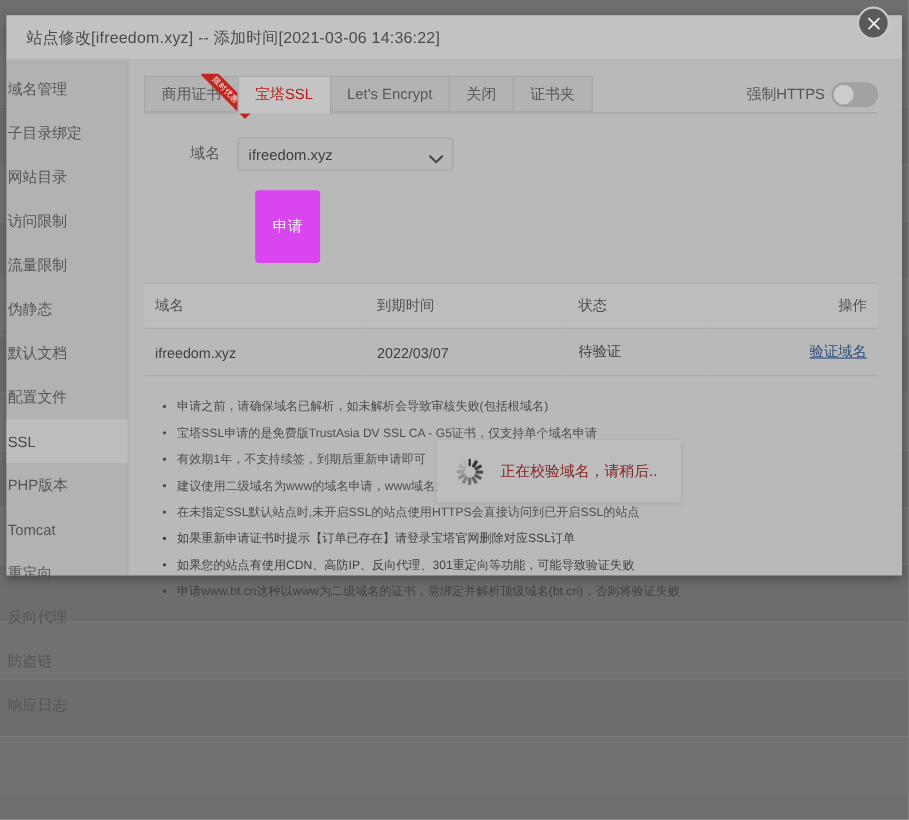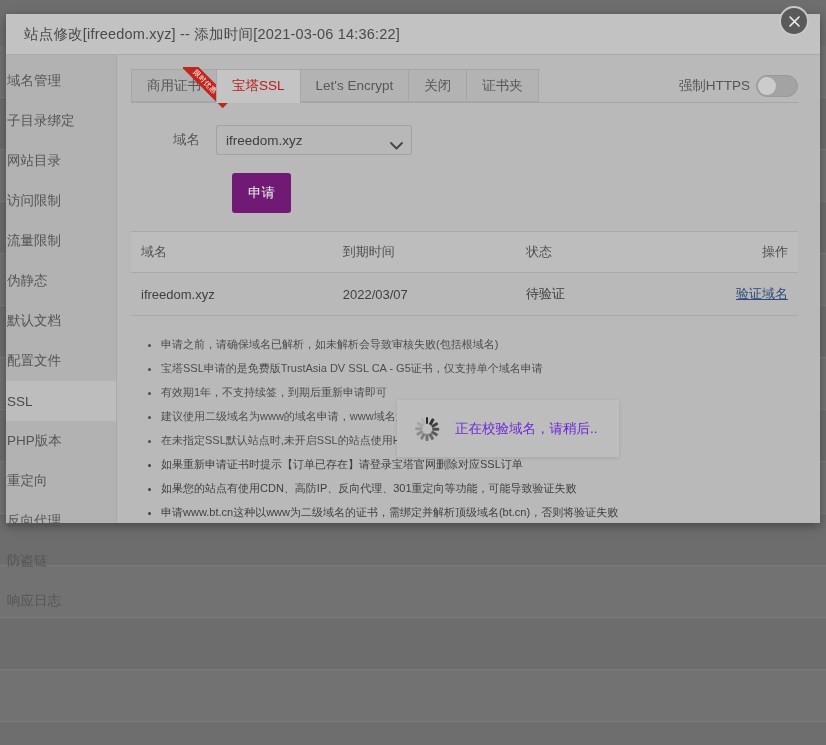--- a/index.html
+++ b/index.html
@@ -204,26 +204,26 @@
     font-family: "Liberation Sans", sans-serif;
   }
   .select-wrap { position: relative; display: inline-block; }
   .select-wrap .chev {
     position: absolute;
     right: 9px; top: 11px;
     pointer-events: none;
   }
   #apply-button {
     margin-left: 101px;
-    background: #701a75;
+    background: #d946ef;
     color: #e8f2e8;
     border: none;
     border-radius: 3px;
     font-size: 13.5px;
-    padding: 11px 16px;
+    padding: 24px 16px;
     cursor: pointer;
     font-family: "Liberation Sans", sans-serif;
   }
 
   
   #cert-table {
     width: 100%;
     border-collapse: collapse;
     margin-top: 12px;
     background: #bbb;
@@ -287,21 +287,21 @@
     left: 50%; top: 50%;
     width: 2.5px; height: 7px;
     margin-left: -1.25px;
     margin-top: -12px;
     border-radius: 1px;
     transform-origin: 1.25px 12px;
     background: #8c8c8c;
   }
   #loading-text {
     font-size: 13.5px;
-    color: #6d28d9;
+    color: #7f1d1d;
   }
 </style>
 </head>
 <body>
 
 <div id="backdrop">
   <div id="backdrop-rows">
       <div class="backdrop-row"></div>
       <div class="backdrop-row"></div>
       <div class="backdrop-row"></div>
@@ -355,20 +355,23 @@
           <span>默认文档</span>
         </div>
         <div class="sidebar-item">
           <span>配置文件</span>
         </div>
         <div class="sidebar-item active">
           <span>SSL</span>
         </div>
         <div class="sidebar-item">
           <span>PHP版本</span>
+        </div>
+        <div class="sidebar-item">
+          <span>Tomcat</span>
         </div>
         <div class="sidebar-item">
           <span>重定向</span>
         </div>
         <div class="sidebar-item">
           <span>反向代理</span>
         </div>
         <div class="sidebar-item">
           <span>防盗链</span>
         </div>

